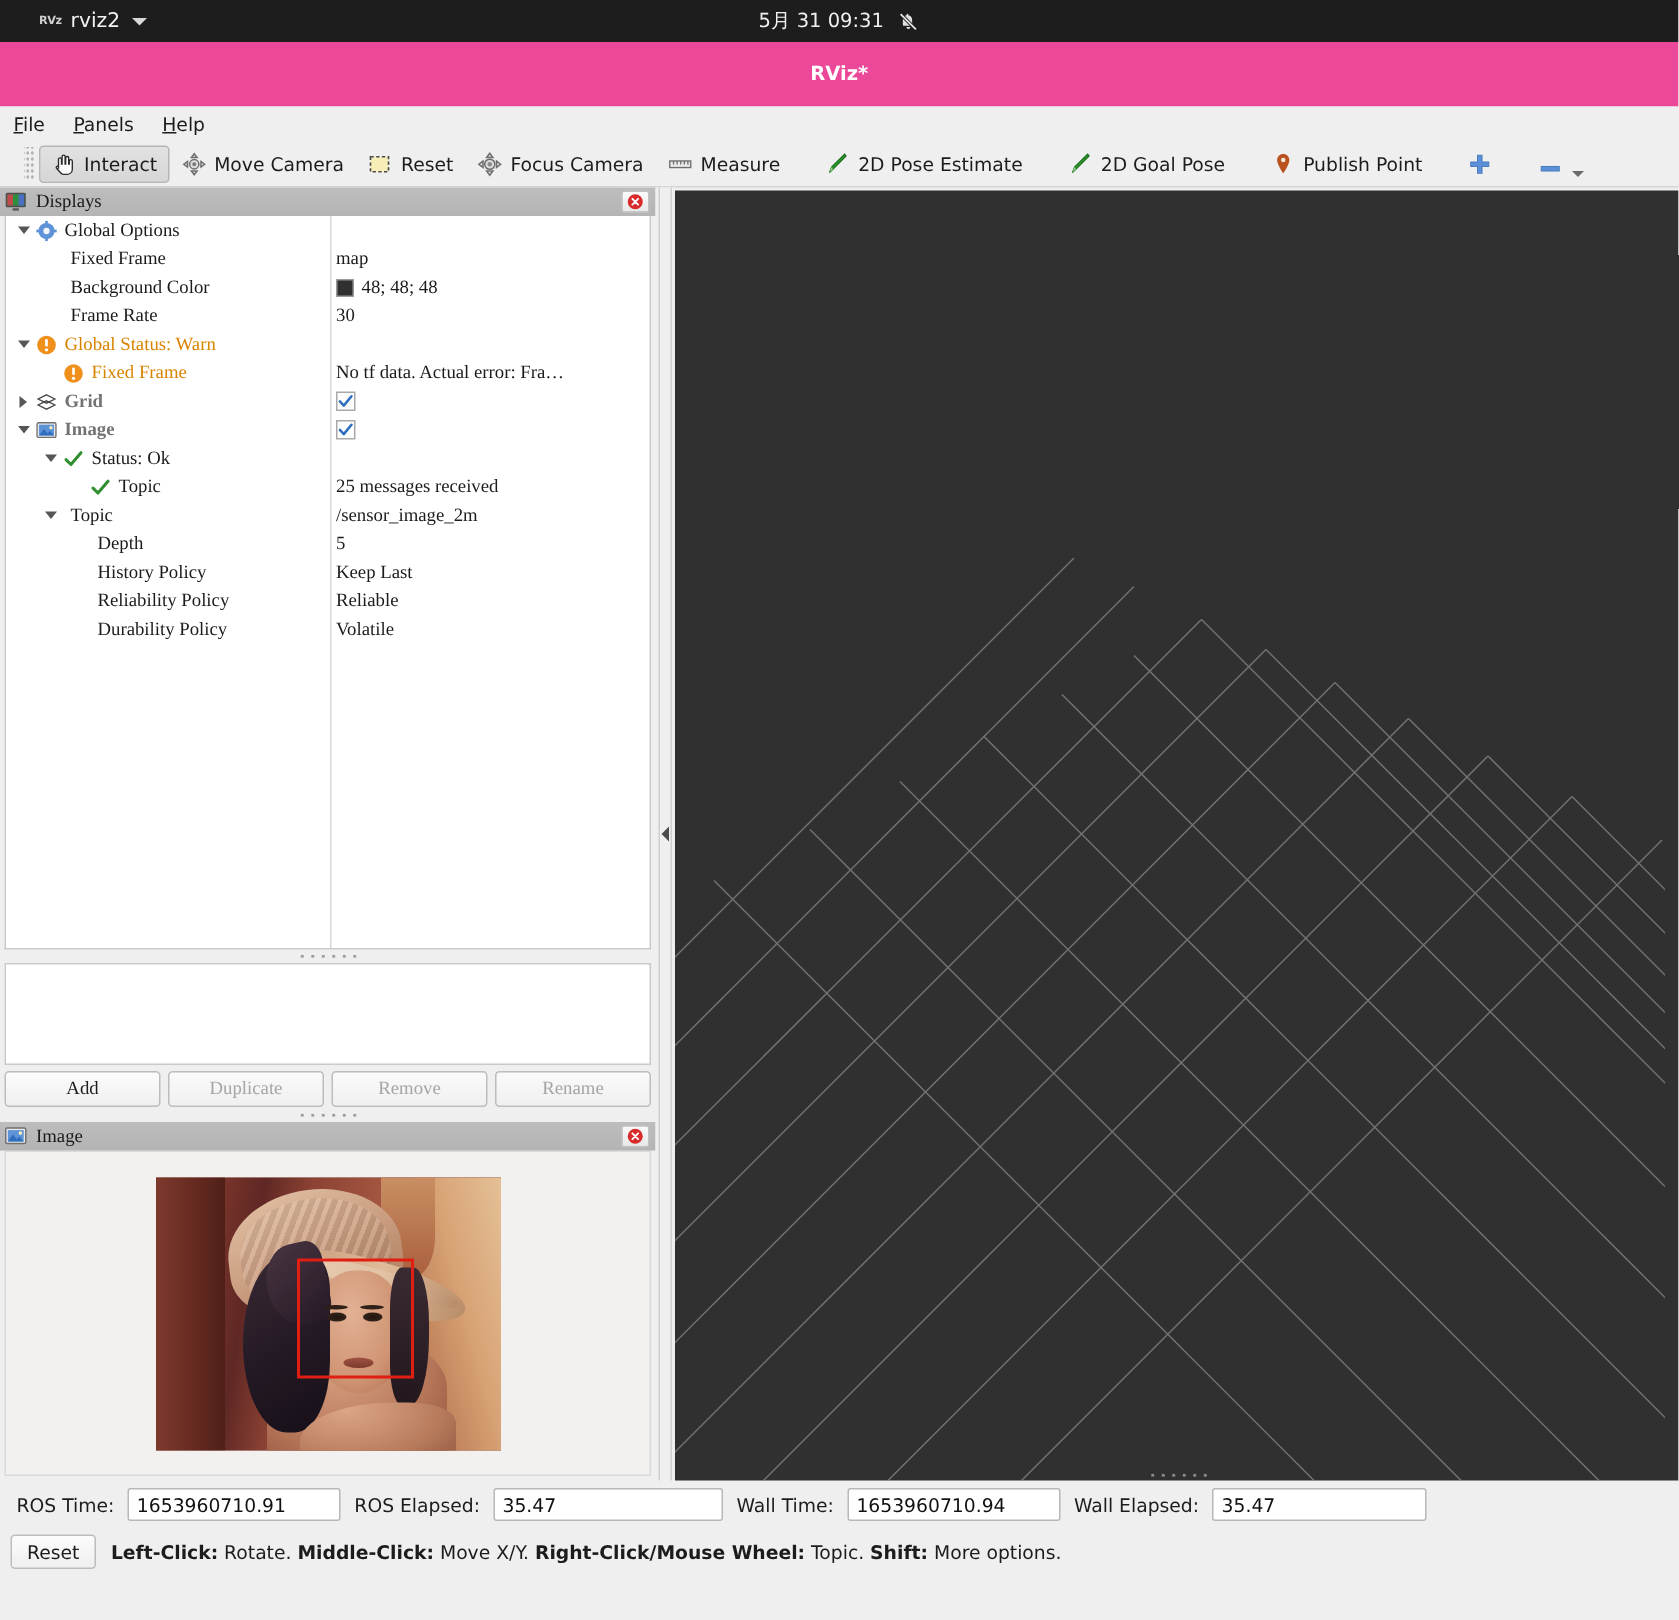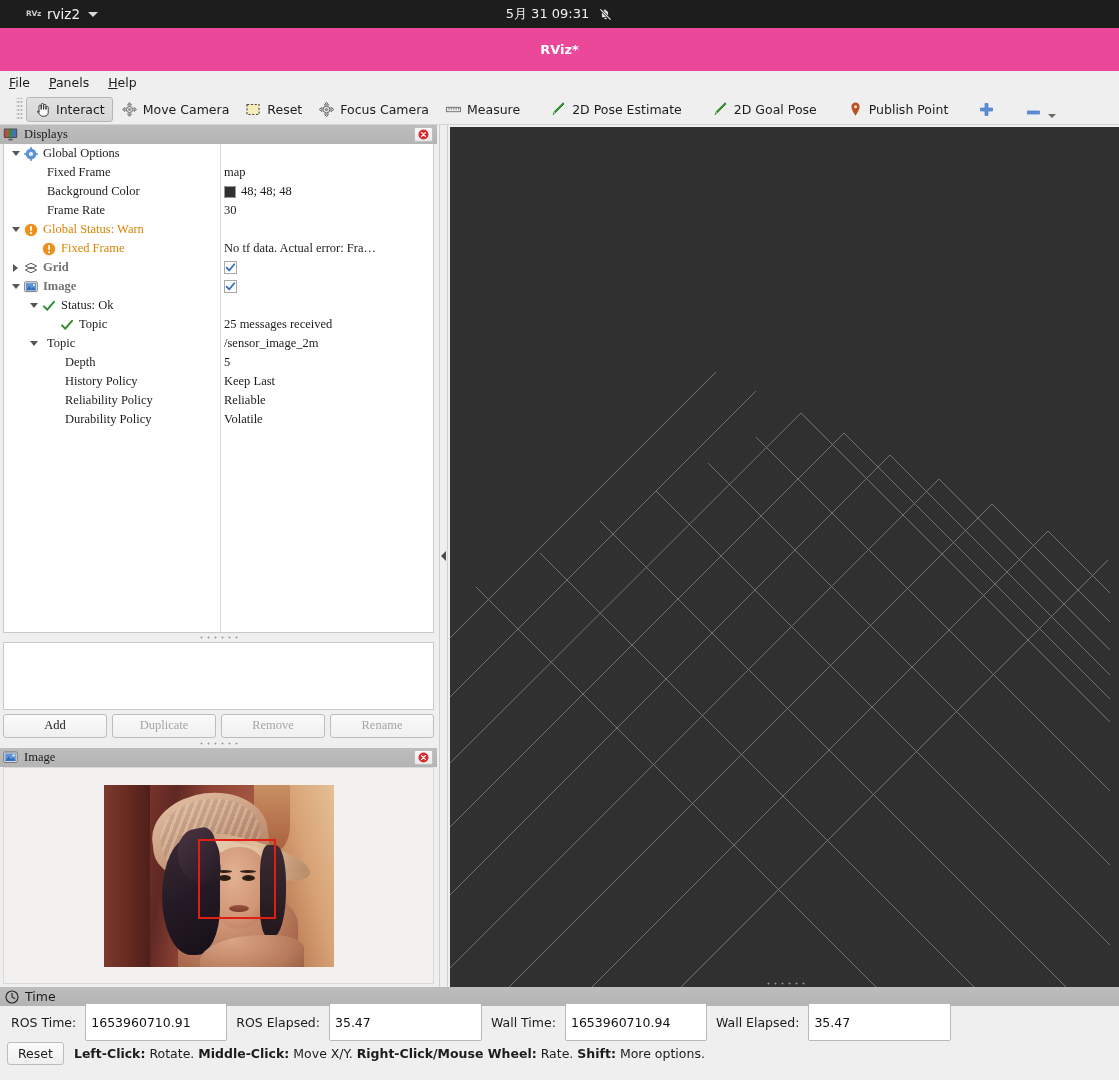--- a/index.html
+++ b/index.html
@@ -184,21 +184,21 @@
 
   
   #timedock { background:#efefef; }
   .time-title {
     height:19px; background:linear-gradient(#bdbdbd,#b4b4b4);
     display:flex; align-items:center; padding:0 5px; gap:6px; font-size:12.5px;
   }
   .time-row { height:32px; display:flex; align-items:center; padding:0 11px; gap:9px; }
   .tlabel { font-size:12.5px; white-space:nowrap; }
   .tfield {
-    height:38px; border:1px solid #b8b8b8; background:#ffffff; border-radius:2px;
+    height:22px; border:1px solid #b8b8b8; background:#ffffff; border-radius:2px;
     display:flex; align-items:center; padding:0 5px; font-size:12.5px; color:#111;
   }
   .tfield.w1 { width:142px; }
   .tfield.w2 { width:153px; }
   .tfield.w3 { width:142px; }
   .tfield.w4 { width:143px; }
 
   .status-row { height:30px; display:flex; align-items:center; padding:0 7px; gap:10px; }
   .reset-btn {
     height:23px; padding:0 10px; border:1px solid #bdbdbd; border-radius:3px;
@@ -632,39 +632,32 @@
         <line x1="489" y1="352" x2="700" y2="563"></line>
         <line x1="542" y1="377" x2="700" y2="535"></line>
         <line x1="598" y1="404" x2="700" y2="506"></line>
       </g>
     </svg>
     <div class="grip3d"></div>
   </div>
 </div>
 
 <div id="timedock">
-  <div class="time-title">
-    <svg width="14" height="14" viewBox="0 0 14 14">
-      <circle cx="7" cy="7" r="6" fill="none" stroke="#2b2b2b" stroke-width="1.2"></circle>
-      <path d="M7 3.4V7l2.6 1.6" stroke="#2b2b2b" stroke-width="1.2" fill="none" stroke-linecap="round"></path>
-    </svg>
-    <span>Time</span>
-  </div>
 
   <div class="time-row">
     <span class="tlabel">ROS Time:</span>
     <div class="tfield w1">1653960710.91</div>
 
     <span class="tlabel">ROS Elapsed:</span>
     <div class="tfield w2">35.47</div>
 
     <span class="tlabel">Wall Time:</span>
     <div class="tfield w3">1653960710.94</div>
 
     <span class="tlabel">Wall Elapsed:</span>
     <div class="tfield w4">35.47</div>
   </div>
 
   <div class="status-row">
     <div class="reset-btn">Reset</div>
-    <div class="hint" id="hints"><b>Left-Click:</b><span> Rotate. </span><b>Middle-Click:</b><span> Move X/Y. </span><b>Right-Click/Mouse Wheel:</b><span> Rate. </span><b>Shift:</b><span> More options.</span></div>
+    <div class="hint" id="hints"><b>Left-Click:</b><span> Rotate. </span><b>Middle-Click:</b><span> Move X/Y. </span><b>Right-Click/Mouse Wheel:</b><span> Topic. </span><b>Shift:</b><span> More options.</span></div>
   </div>
 </div>
 
 </body></html>

